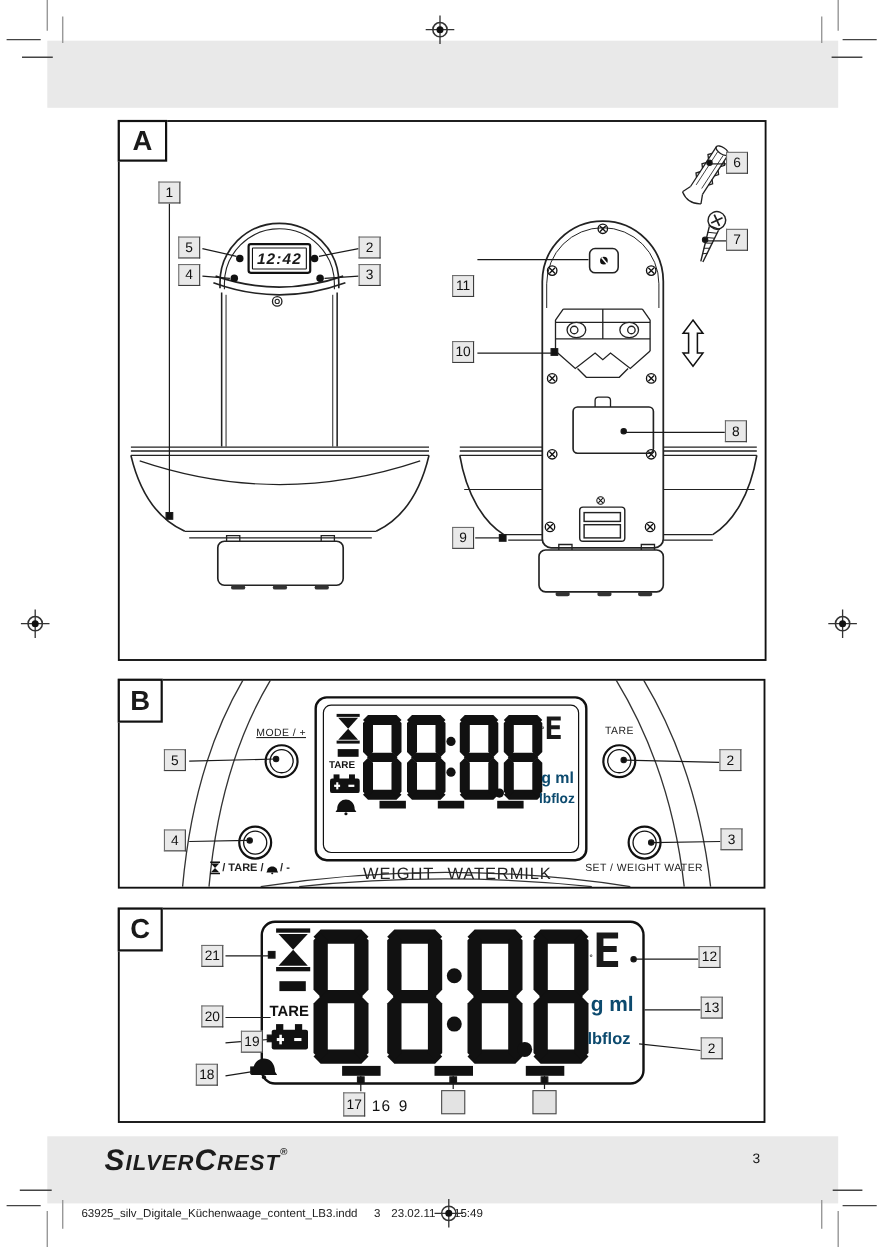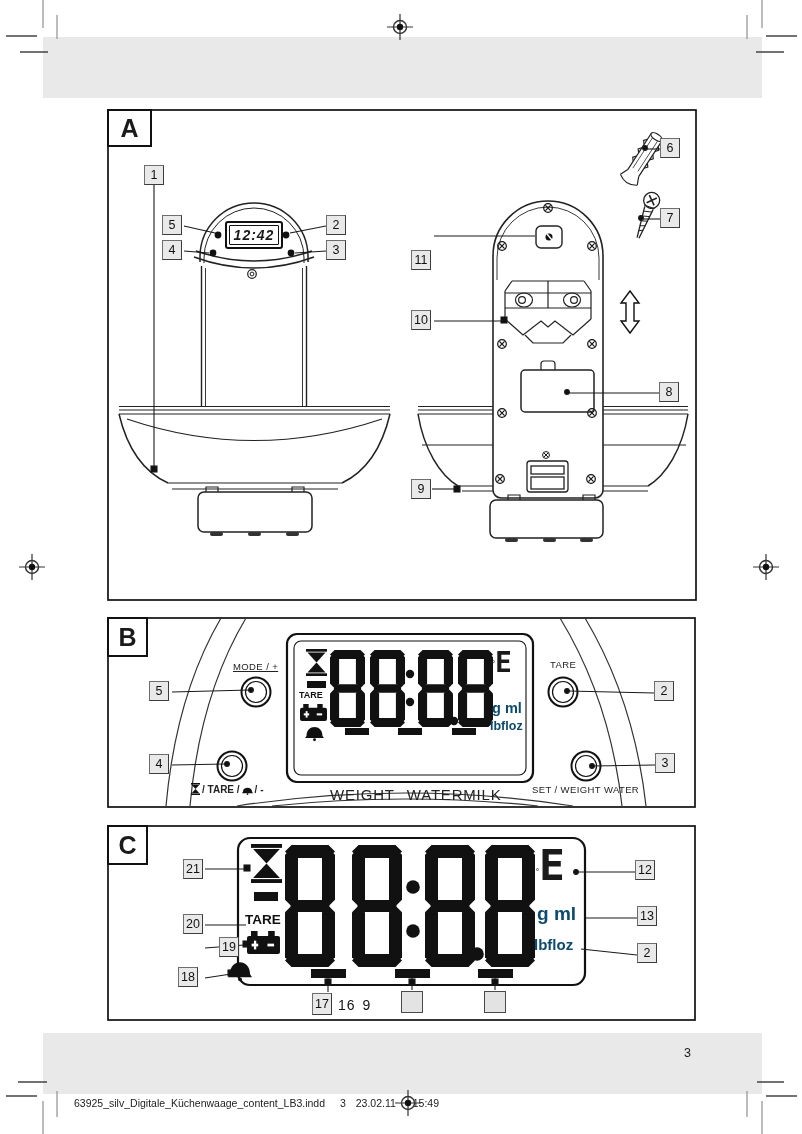--- a/index.html
+++ b/index.html
@@ -420,20 +420,23 @@
   <div class="co" style="left:637px;top:906px;">13</div>
   <div class="co" style="left:637px;top:943px;">2</div>
   <div class="co" style="left:312px;top:993px;height:22px;">17</div>
   <div class="abs n1615" style="left:338px;top:997px;">
     <span>16</span>
     <span>9</span>
   </div>
   <div class="co cobox" style="left:401px;top:991px;width:22px;height:22px;"></div>
   <div class="co cobox" style="left:484px;top:991px;width:22px;height:22px;"></div>
 
+  <div class="abs brand" style="left:95px;top:1040px;">
+    <span class="big">S</span><span class="sm">ILVER</span><span class="big">C</span><span class="sm">REST</span><span class="reg">®</span>
+  </div>
   <div class="abs" style="left:684px;top:1046px;font-size:12.5px;">3</div>
   <div class="abs imprint" style="left:74px;top:1097px;">
     <span>63925_silv_Digitale_Küchenwaage_content_LB3.indd</span>
     <span style="margin-left:12px;">3</span>
     <span style="margin-left:7px;">23.02.11</span>
     <span style="margin-left:14px;">15:49</span>
   </div>
 
   <svg id="marks" class="layer" width="802" height="1134" viewBox="0 0 802 1134">
     <g stroke-linecap="butt" fill="none">

